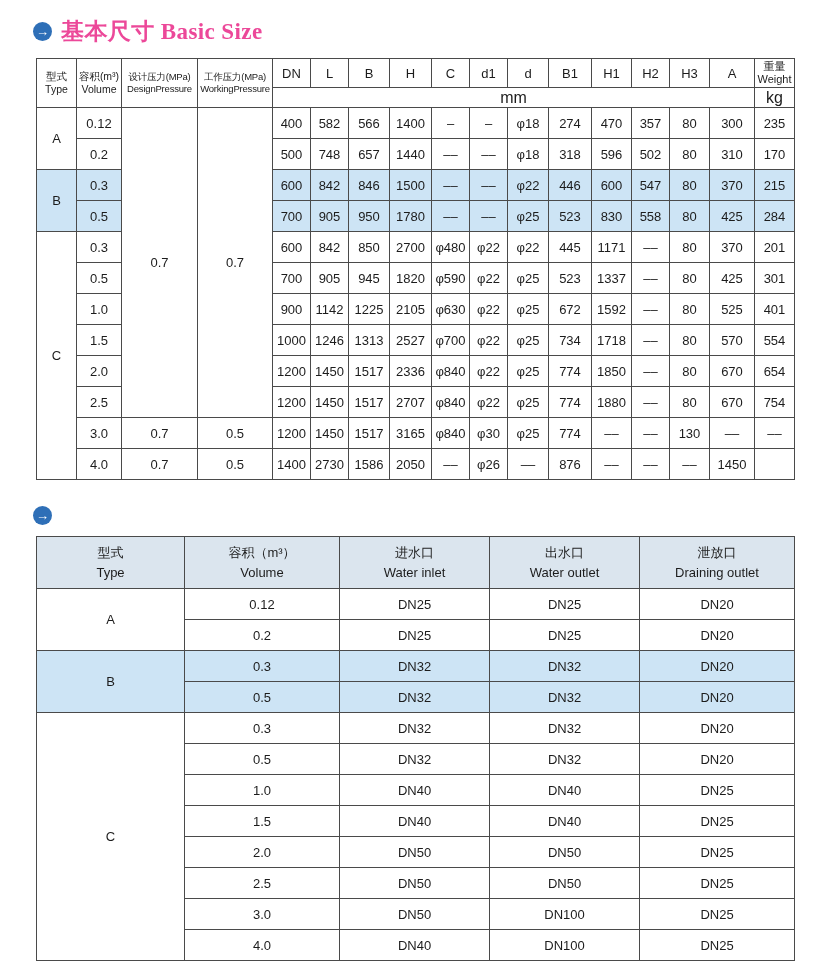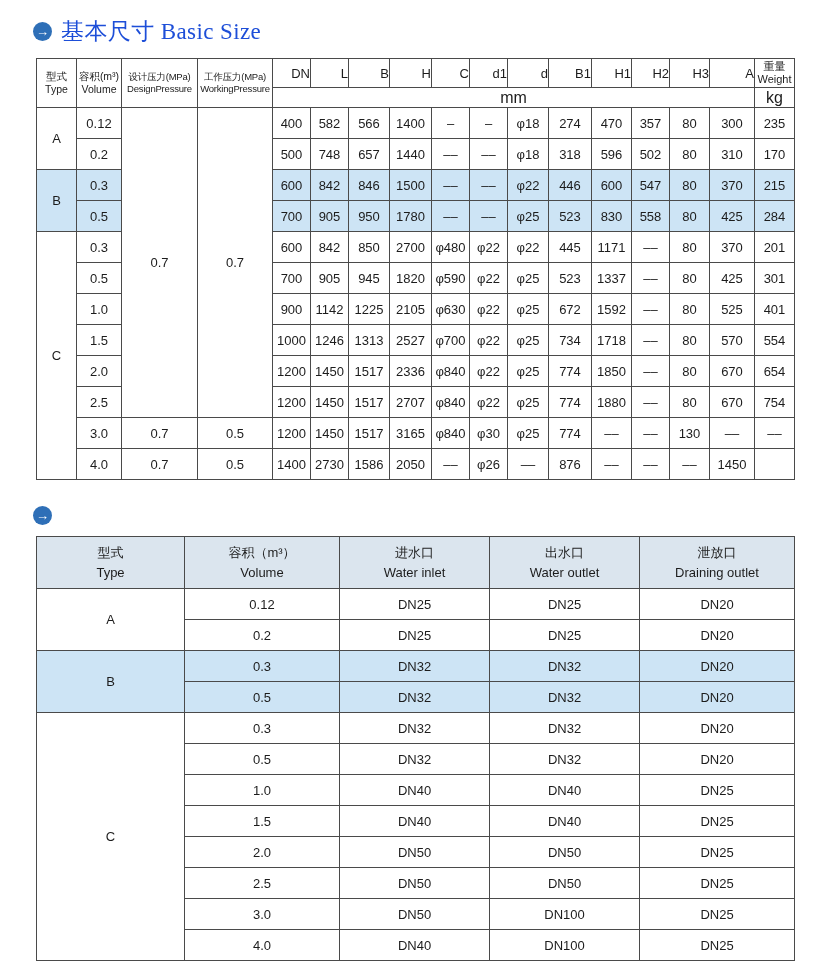--- a/index.html
+++ b/index.html
@@ -15,36 +15,36 @@
   .section-title { display: flex; align-items: center; gap: 9px; margin: 0 0 11px -3px; }
   .bullet {
     width: 19px; height: 19px; border-radius: 50%;
     background: #2e6fb7; color: #fff;
     font-size: 13px; font-weight: bold;
     display: flex; align-items: center; justify-content: center;
     line-height: 1; flex: 0 0 auto;
   }
   .section-title h2 {
     font-family: "Liberation Serif", "DejaVu Serif", serif;
-    font-size: 23px; font-weight: 400; color: #1d4ed8; letter-spacing: 0.4px;
+    font-size: 23px; font-weight: 700; color: #ec4899; letter-spacing: 0.4px;
     white-space: nowrap;
   }
 
   table { border-collapse: collapse; table-layout: fixed; width: 758px; }
   th, td {
     border: 1px solid #4a4a4a;
     text-align: center; vertical-align: middle;
     padding: 0; overflow: hidden;
   }
   table { border: 1px solid #333; }
 
   .basic th { font-weight: normal; }
   .basic thead tr.hrow1 { height: 29px; }
   .basic thead tr.hrow2 { height: 20px; }
-  .basic .dim { font-size: 13px; text-align: right; }
+  .basic .dim { font-size: 13px; }
   .basic .hdr-sm { font-size: 10.5px; line-height: 1.2; }
   .basic .hdr-xs { font-size: 9.5px; line-height: 1.25; letter-spacing: -0.2px; margin-left: 14px; }
   .basic .hdr-wt { font-size: 11px; line-height: 1.15; }
   .basic .unit { font-size: 16px; }
   .basic tbody td { font-size: 13px; height: 31px; }
 
   tr.hl td { background: #cde4f5; }
 
   .section-2 { margin-top: 26px; }
   .iface thead th {

